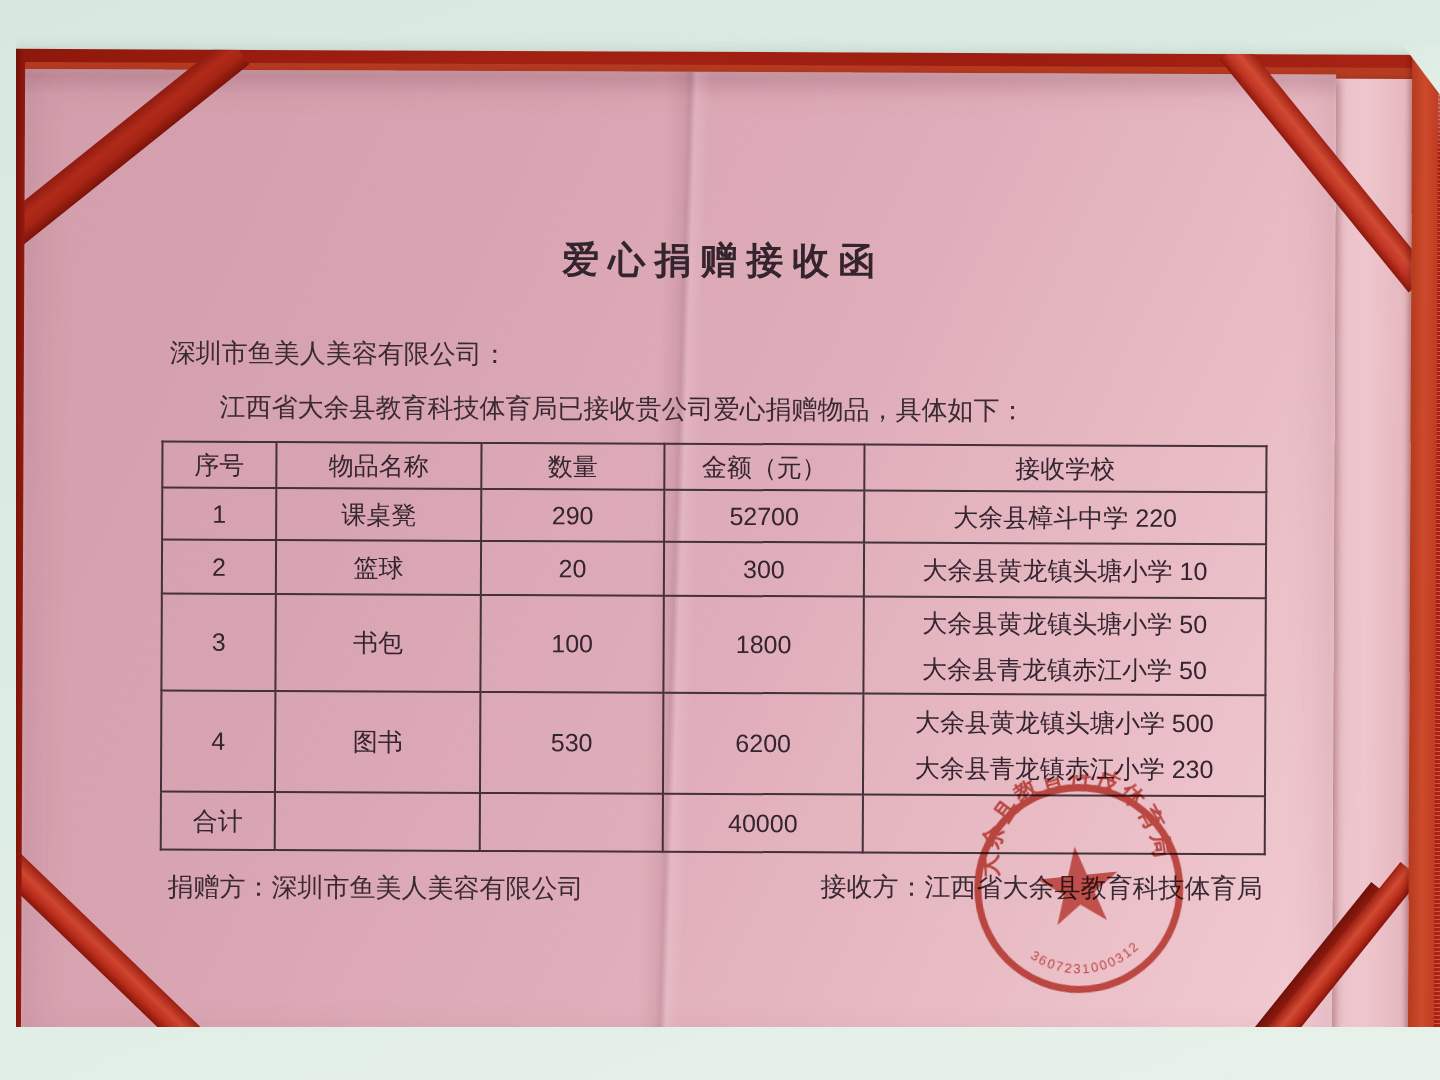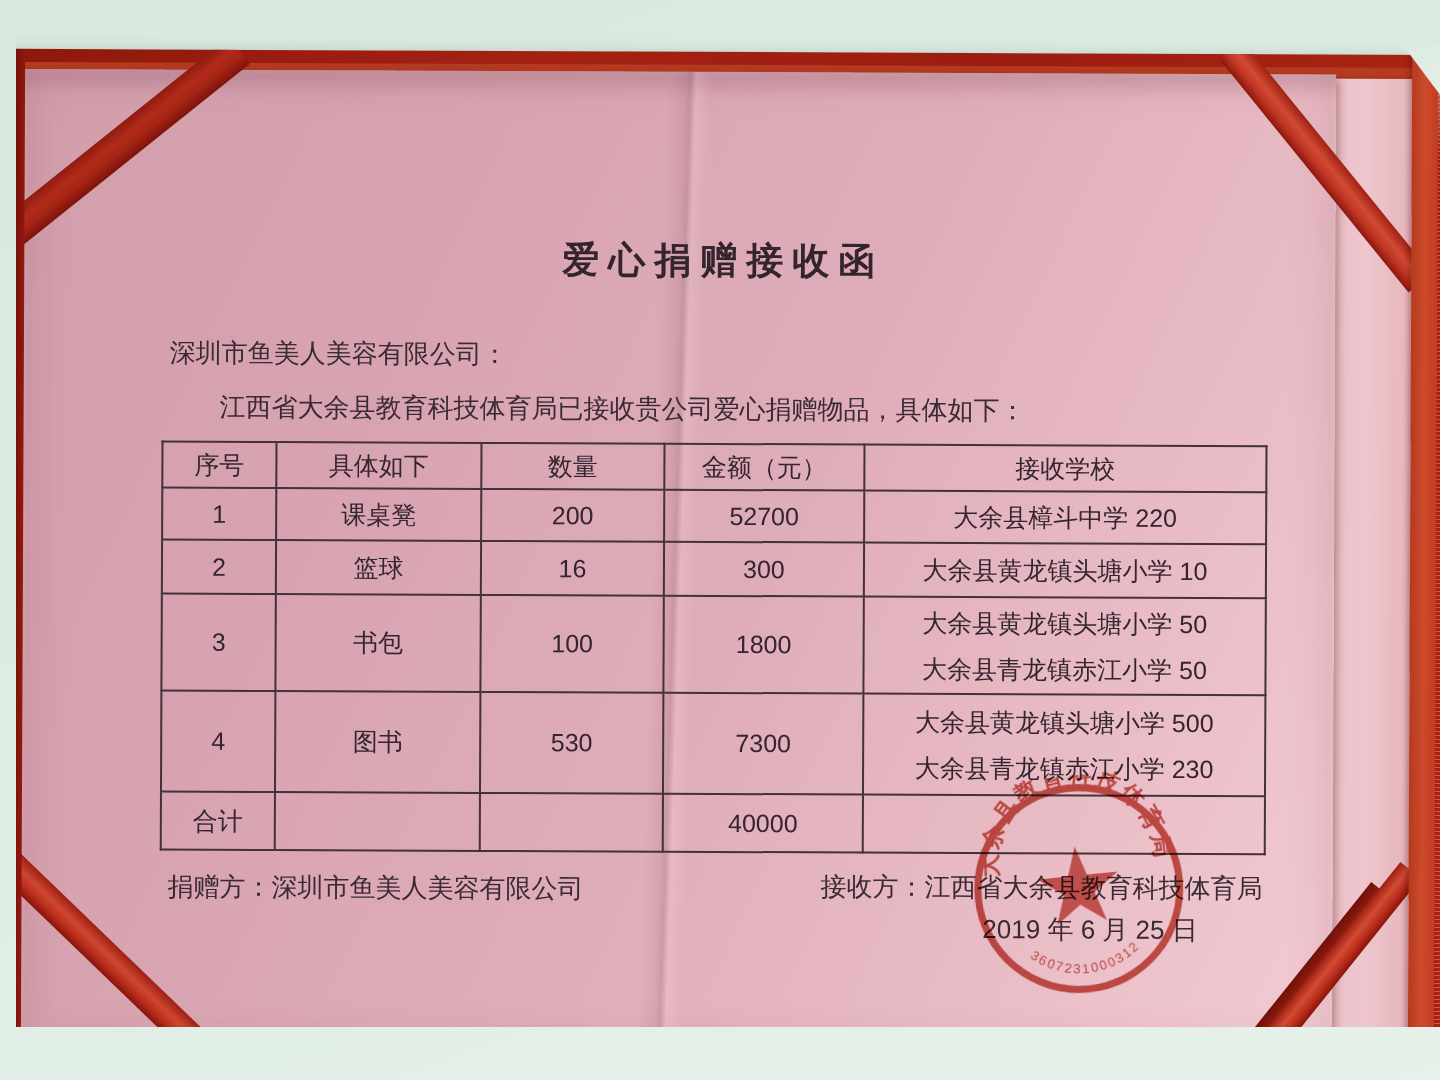--- a/index.html
+++ b/index.html
@@ -150,72 +150,71 @@
         <colgroup>
           <col style="width:114px">
             <col style="width:205px">
             <col style="width:183px">
           <col style="width:200px">
             <col style="width:402px">
         </colgroup>
         <tbody>
             <tr class="h-header">
           <th>序号</th>
-          <th>具体如下</th>
+          <th>物品名称</th>
           <th>数量</th>
           <th>金额（元）</th>
           <th>接收学校</th>
         </tr>
         <tr class="h-r1">
           <td>1</td>
           <td>课桌凳</td>
-          <td>200</td>
+          <td>290</td>
           <td>52700</td>
           <td>大余县樟斗中学 220</td>
         </tr>
         <tr class="h-r2">
           <td>2</td>
           <td>篮球</td>
-          <td>16</td>
+          <td>20</td>
           <td>300</td>
           <td>大余县黄龙镇头塘小学 10</td>
         </tr>
         <tr class="h-r3">
           <td>3</td>
           <td>书包</td>
           <td>100</td>
           <td>1800</td>
           <td class="schools-multi">
             <div>大余县黄龙镇头塘小学 50</div>
             <div>大余县青龙镇赤江小学 50</div>
           </td>
         </tr>
         <tr class="h-r4">
           <td>4</td>
           <td>图书</td>
           <td>530</td>
-          <td>7300</td>
+          <td>6200</td>
           <td class="schools-multi">
             <div>大余县黄龙镇头塘小学 500</div>
             <div>大余县青龙镇赤江小学 230</div>
           </td>
         </tr>
         <tr class="h-total">
           <td class="total-label">合计</td>
           <td></td>
           <td></td>
           <td>40000</td>
           <td></td>
         </tr>
       </tbody>
         </table>
 
       <div class="line footer-donor">捐赠方：深圳市鱼美人美容有限公司</div>
       <div class="line footer-recipient">接收方：江西省大余县教育科技体育局</div>
-      <div class="line footer-date">2019 年 6 月 25 日</div>
 
       <svg class="stamp" viewBox="0 0 220 220">
         <defs>
           <path id="arcTop" d="M 33.2,98.5 A 78,78 0 1 1 186.8,98.5" fill="none"></path>
           <path id="arcBottom" d="M 45.7,166 A 84,84 0 0 0 174.3,166" fill="none"></path>
         </defs>
         <circle cx="110" cy="112" r="100" fill="none" stroke="#c4473b" stroke-width="7"></circle>
         <polygon points="110,70 119.4,99.1 149.9,99 125.2,116.9 134.7,146 110,128 85.3,146 94.8,116.9 70.1,99 100.6,99.1" fill="#c4473b" fill-opacity="0.92"></polygon>
         <text font-size="23" font-weight="bold" fill="#c4473b" letter-spacing="3">
           <textPath href="#arcTop" startOffset="50%" text-anchor="middle">大余县教育科技体育局</textPath>

